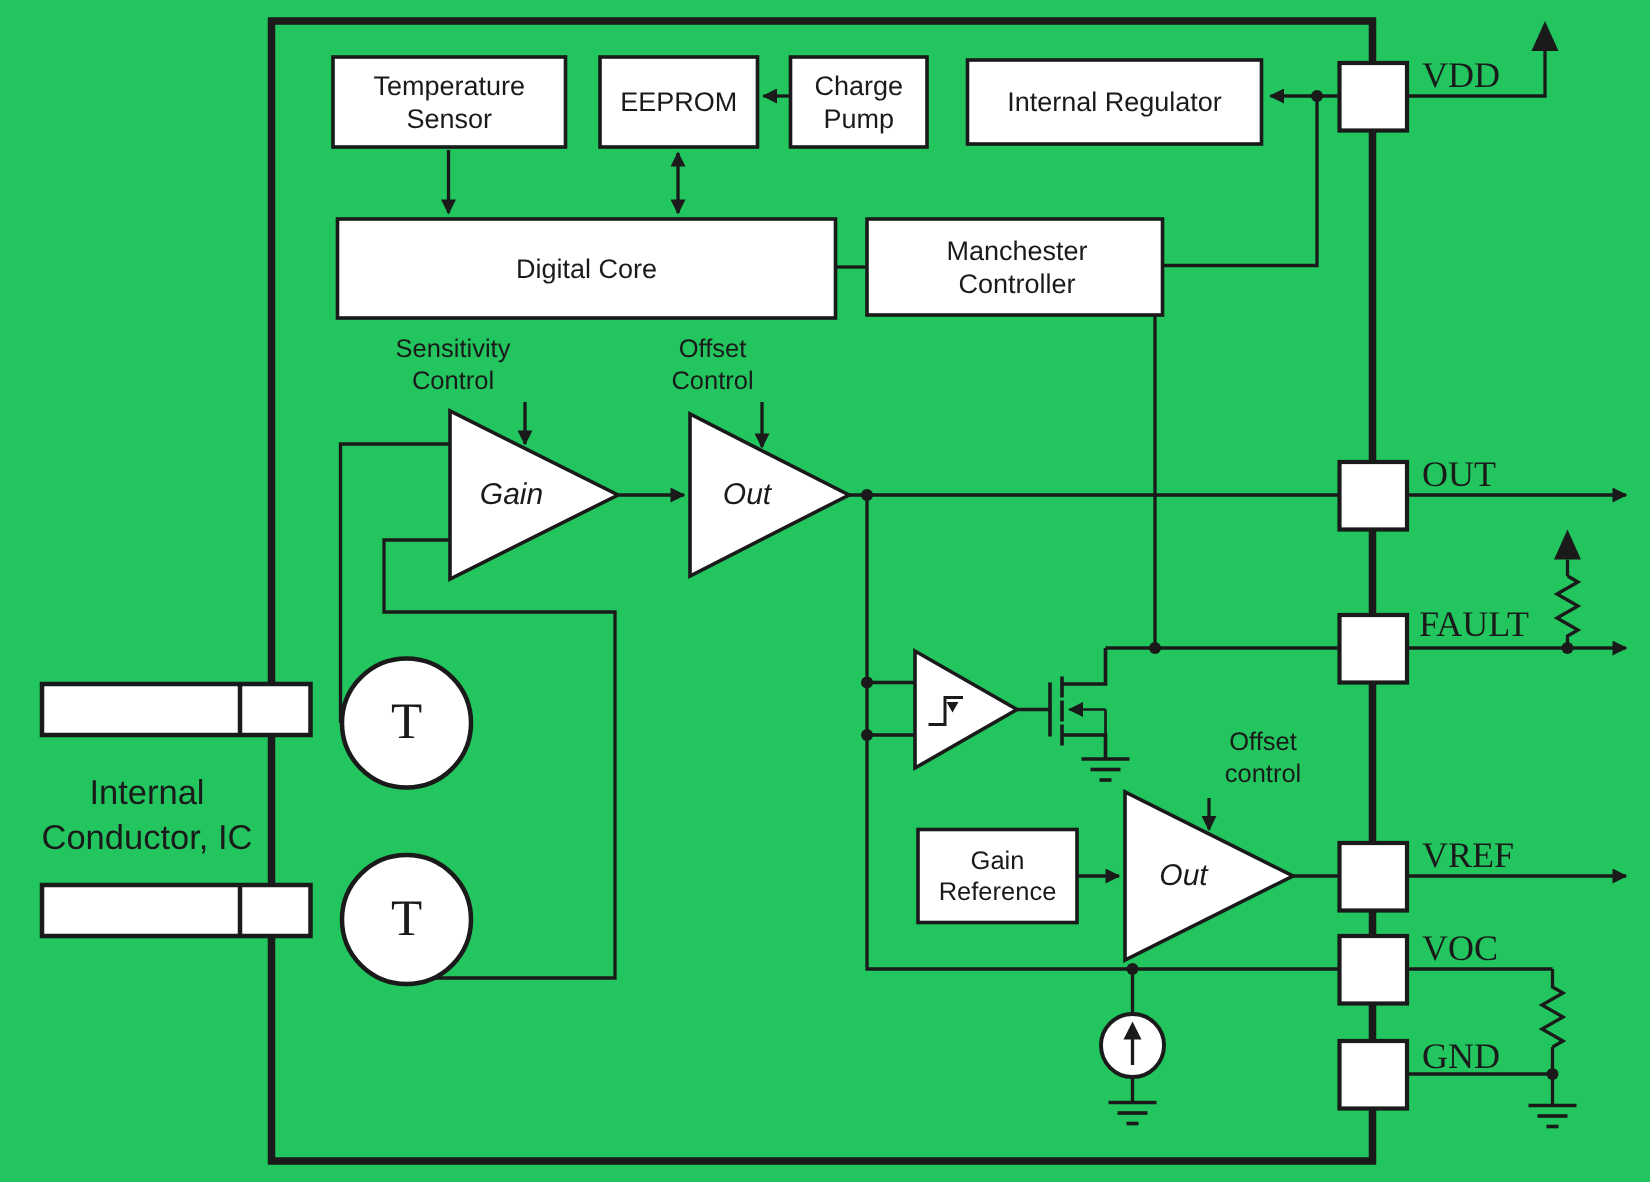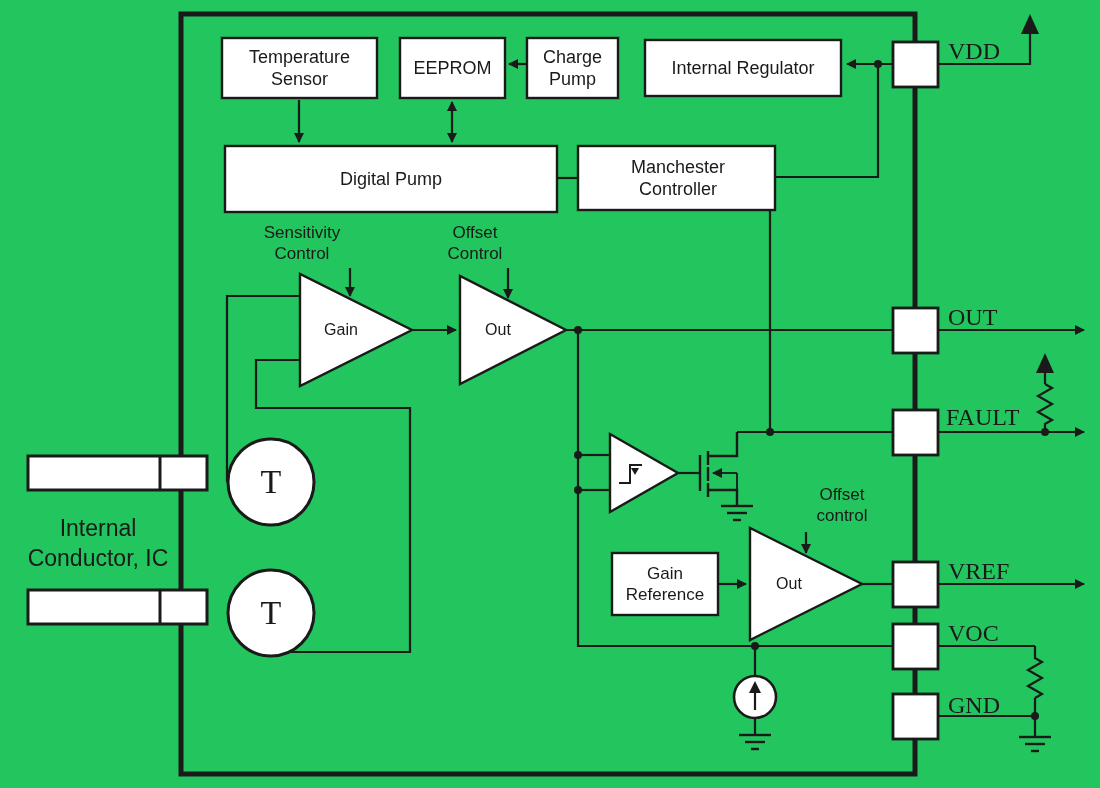--- a/index.html
+++ b/index.html
@@ -13,21 +13,21 @@
   }
   svg.art{position:absolute;left:0;top:0;}
   .lbl{
     position:absolute;
     display:flex;align-items:center;justify-content:center;
     text-align:center;
     font-size:18px;line-height:1.25;color:#1a1a1a;
     pointer-events:none;
   }
   .lbl.small{font-size:17px;}
-  .lbl.amp{font-size:16px;}
+  .lbl.amp{font-size:20px;font-style:italic;}
   .lbl.serif{font-family:"Liberation Serif", serif;}
   .lbl.pin{
     font-family:"Liberation Serif", serif;
     font-size:24px;
     justify-content:flex-start;text-align:left;
   }
   .lbl.t{font-size:34px;}
   .lbl.conductor{
     font-size:23px;line-height:1.3;
     justify-content:flex-start;text-align:center;
@@ -172,21 +172,21 @@
       <circle cx="878" cy="64" r="4"></circle>
       <circle cx="1035" cy="716" r="4"></circle>
       <circle cx="1045" cy="432" r="4"></circle>
     </g>
   </svg>
 
   <div class="lbl" style="left:222px;top:38px;width:155px;height:60px">Temperature Sensor</div>
   <div class="lbl" style="left:400px;top:38px;width:105px;height:60px">EEPROM</div>
   <div class="lbl" style="left:527px;top:38px;width:91px;height:60px">Charge Pump</div>
   <div class="lbl" style="left:645px;top:40px;width:196px;height:56px">Internal Regulator</div>
-  <div class="lbl" style="left:225px;top:146px;width:332px;height:66px">Digital Pump</div>
+  <div class="lbl" style="left:225px;top:146px;width:332px;height:66px">Digital Core</div>
   <div class="lbl" style="left:608px;top:146px;width:140px;height:64px">Manchester Controller</div>
   <div class="lbl small" style="left:612px;top:553px;width:106px;height:62px">Gain Reference</div>
 
   <div class="lbl amp" style="left:302px;top:312px;width:78px;height:36px">Gain</div>
   <div class="lbl amp" style="left:462px;top:312px;width:72px;height:36px">Out</div>
   <div class="lbl amp" style="left:752px;top:566px;width:74px;height:36px">Out</div>
 
   <div class="lbl small" style="left:248px;top:218px;width:108px;height:50px">Sensitivity Control</div>
   <div class="lbl small" style="left:428px;top:218px;width:94px;height:50px">Offset Control</div>
   <div class="lbl small" style="left:798px;top:480px;width:88px;height:50px">Offset control</div>

